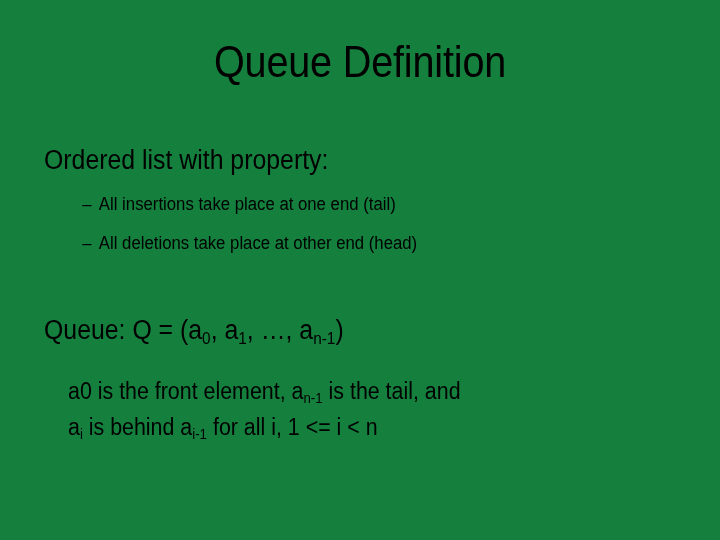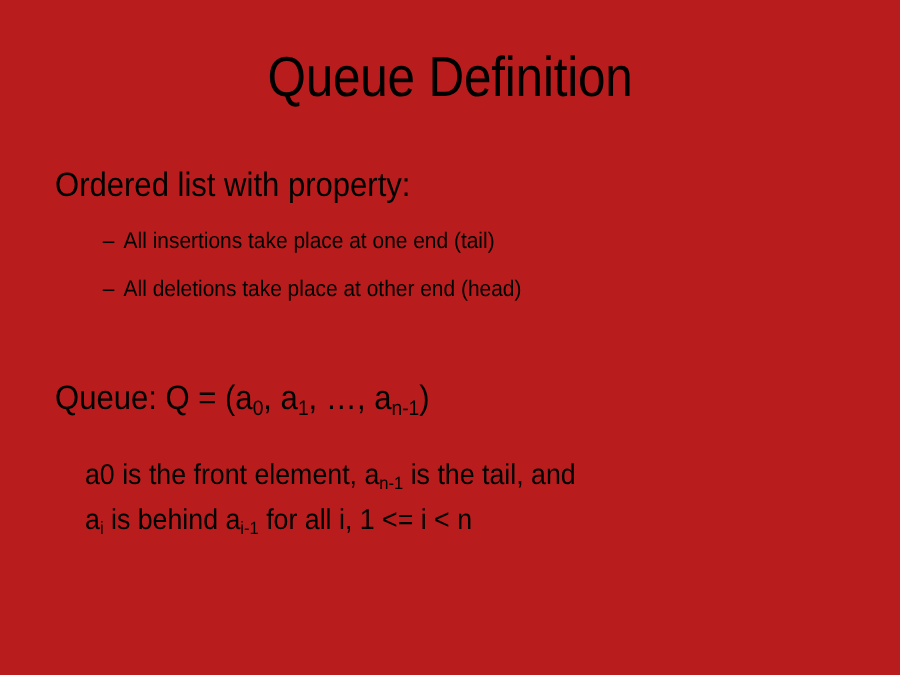--- a/index.html
+++ b/index.html
@@ -8,21 +8,21 @@
     padding: 0;
     background: #ffffff;
   }
   body {
     font-family: "Liberation Sans", sans-serif;
   }
   #slide {
     position: relative;
     width: 720px;
     height: 540px;
-    background: #b91c1c;
+    background: #15803d;
     overflow: hidden;
     color: #000000;
   }
 
   
   #slide-title {
     position: absolute;
     left: 0;
     top: 36px;
     width: 720px;
@@ -33,21 +33,21 @@
     letter-spacing: -0.2px;
     transform: scaleX(0.88);
     transform-origin: 50% 0;
     white-space: nowrap;
   }
 
   
   #body-block {
     position: absolute;
     left: 44px;
-    top: 132px;
+    top: 144px;
     width: 660px;
   }
 
   .lvl1 {
     font-size: 27px;
     line-height: 33px;
     white-space: nowrap;
     transform: scaleX(0.92);
     transform-origin: 0 50%;
   }

